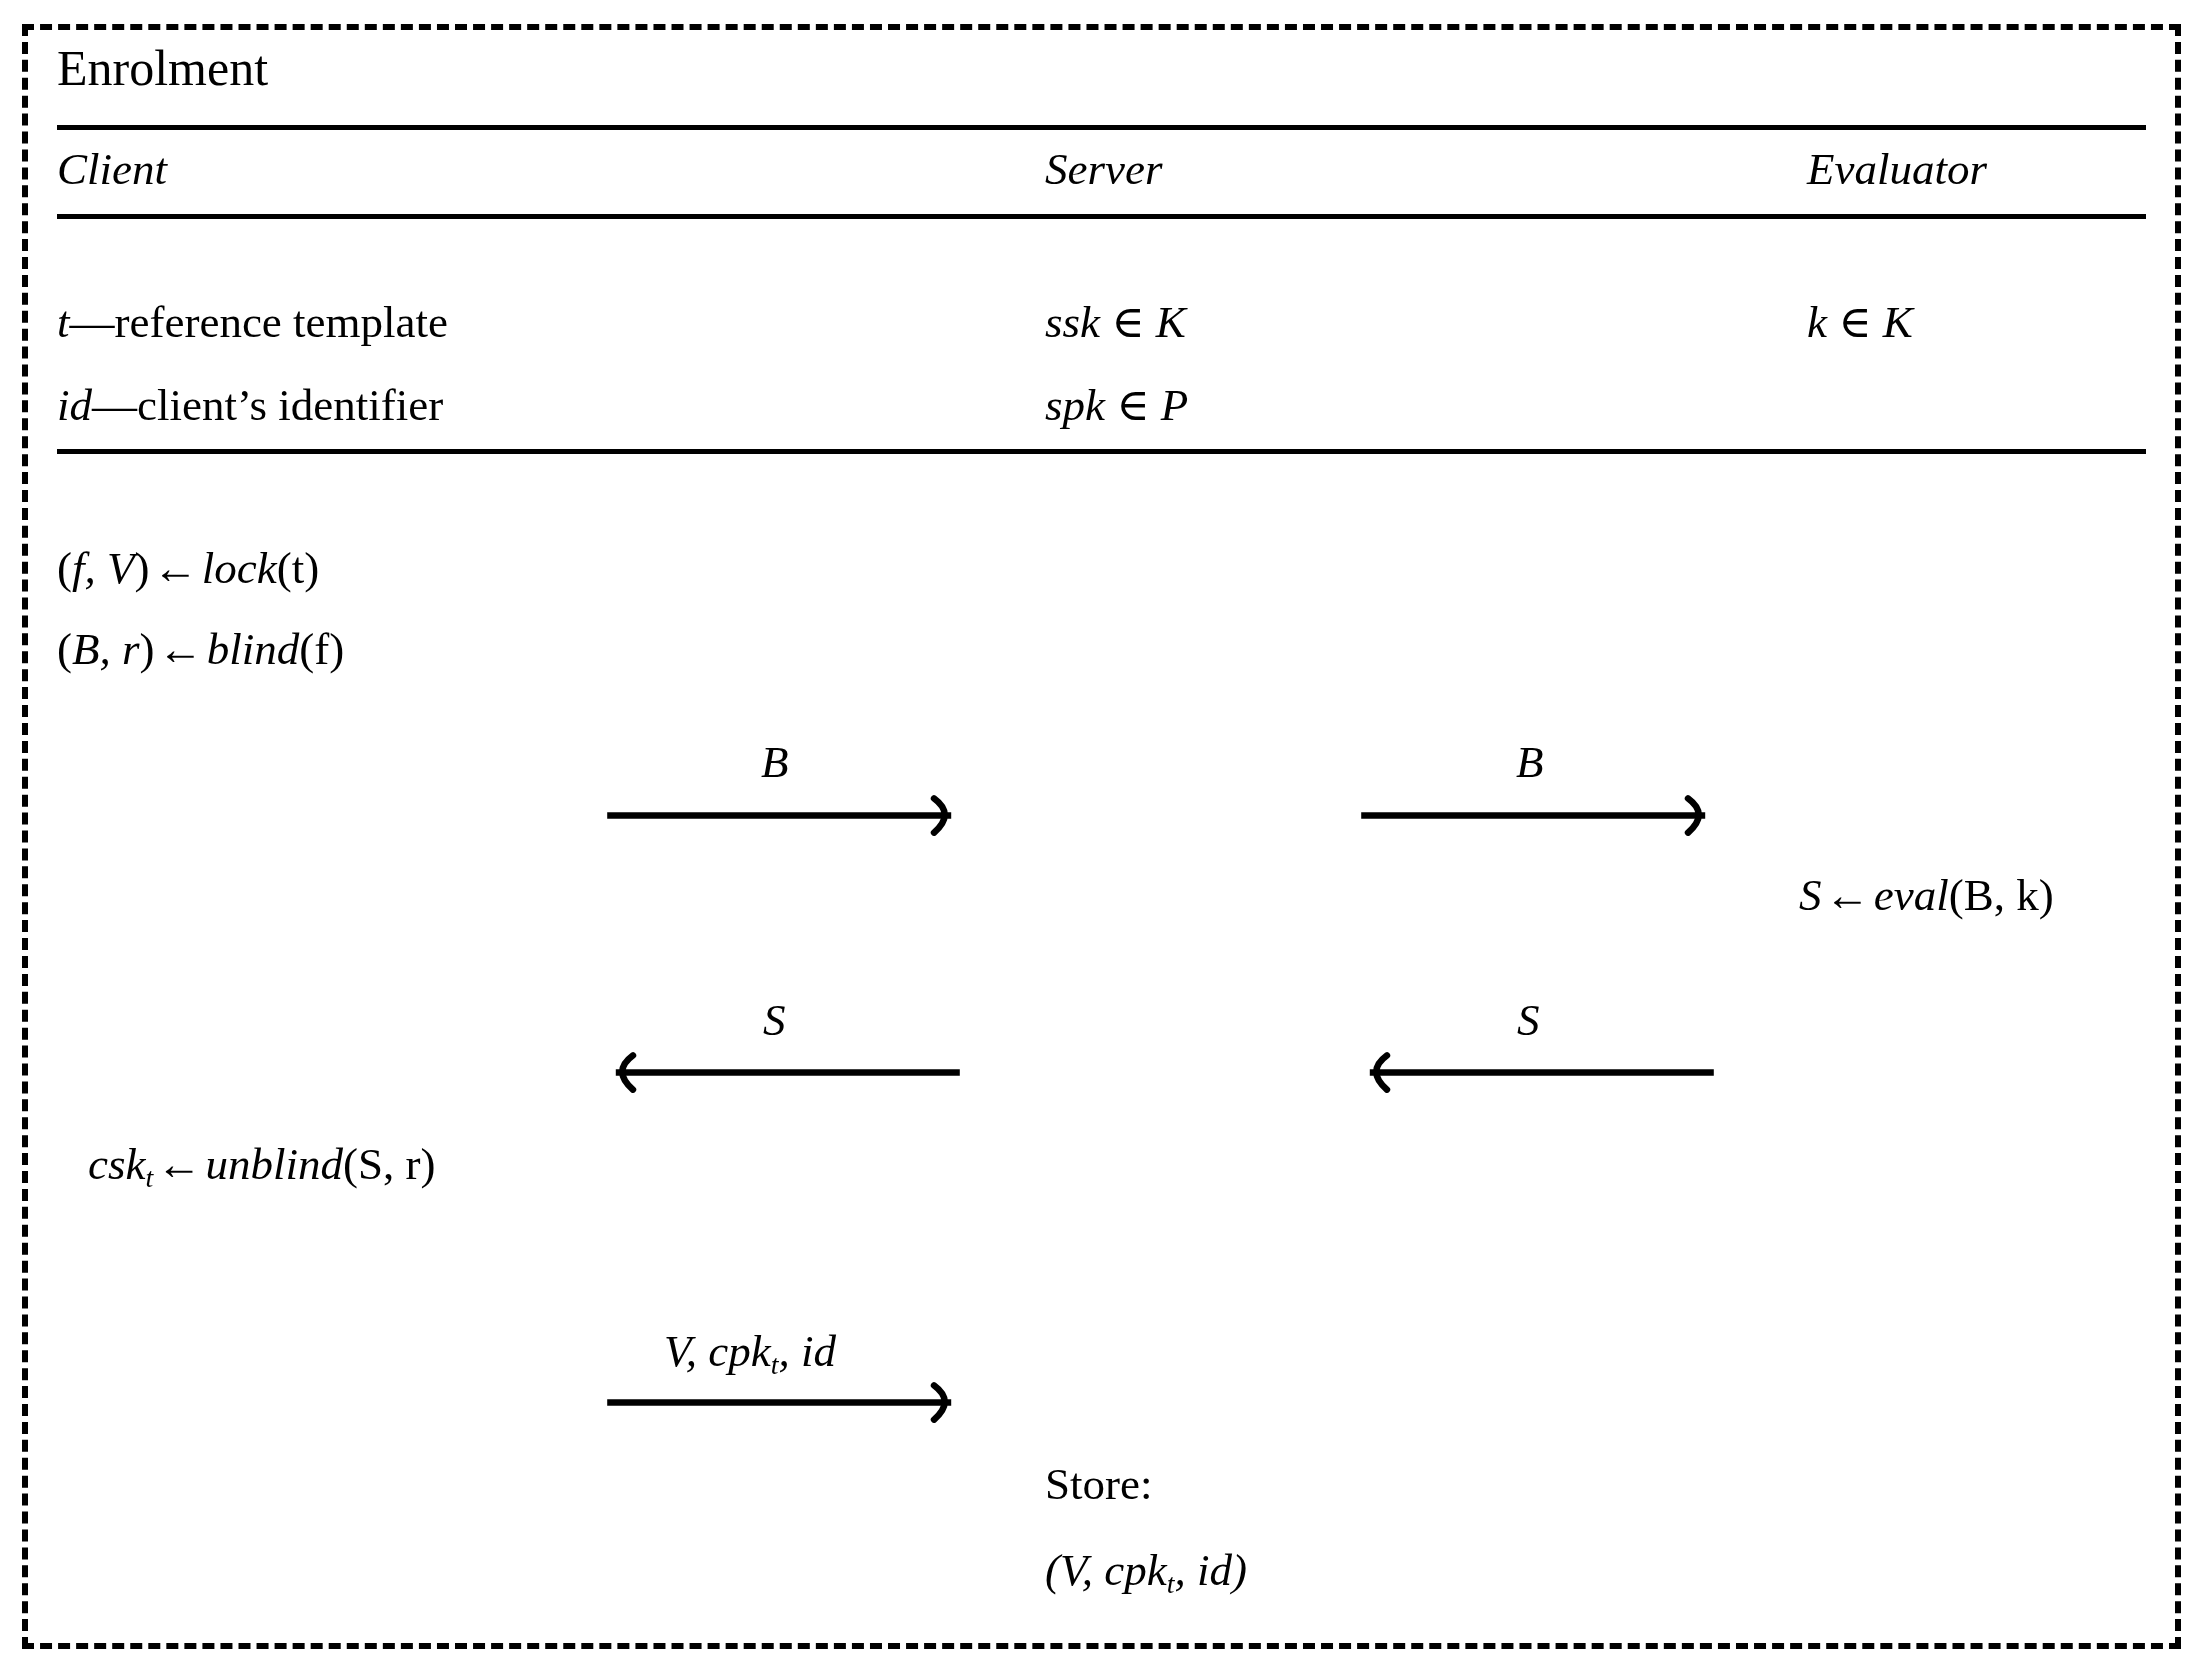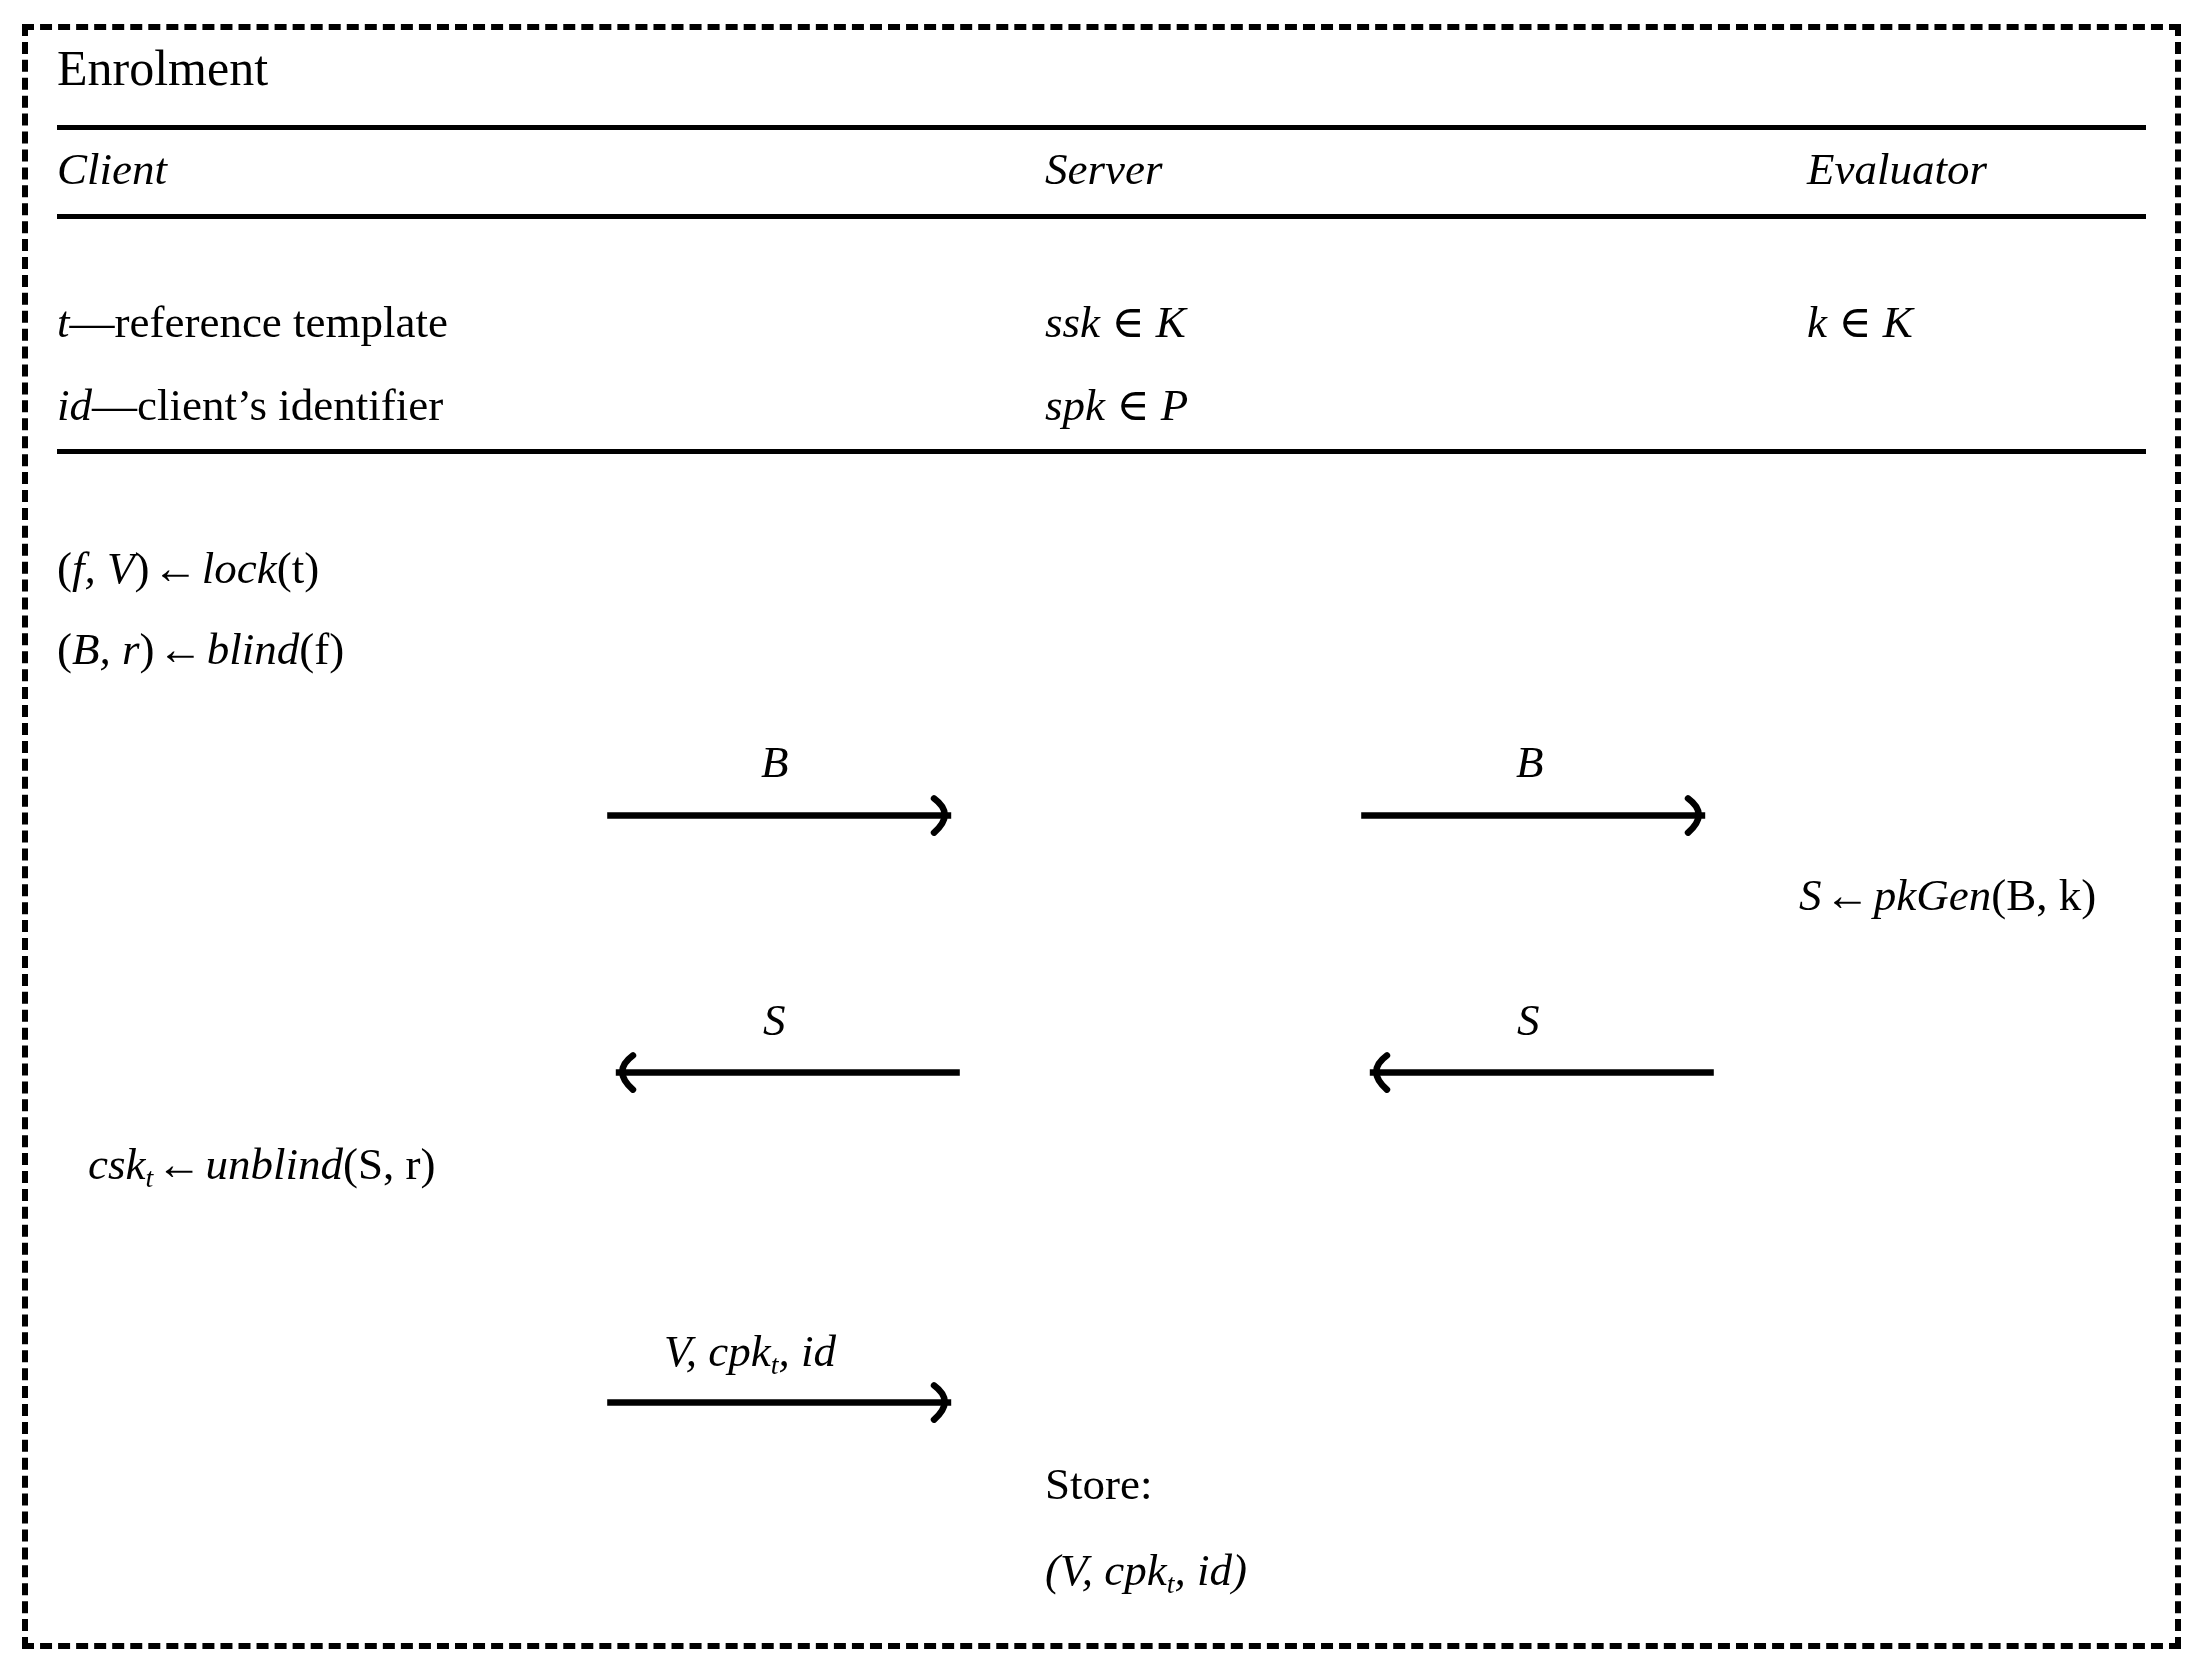--- a/index.html
+++ b/index.html
@@ -161,21 +161,21 @@
 
   <div class="msg-label" style="left:1516px; top:740px;">B</div>
   <div class="msg-arrow" style="left:1361px; top:794px; width:353px;">
     <svg width="353" height="43" viewBox="0 0 492 60">
       <line x1="0" y1="30" x2="480" y2="30" stroke="#000" stroke-width="9"></line>
       <path d="M 456 6 Q 486 28 456 54" fill="none" stroke="#000" stroke-width="9" stroke-linecap="round"></path>
     </svg>
   </div>
 
   <div class="txt math" style="left:1799px; top:873px;">
-    <span>S</span><span class="arrowglyph">←</span><span>pkGen</span><span class="op">(B, k)</span>
+    <span>S</span><span class="arrowglyph">←</span><span>eval</span><span class="op">(B, k)</span>
   </div>
 
   <div class="msg-label" style="left:763px; top:998px;">S</div>
   <div class="msg-arrow" style="left:607px; top:1051px; width:353px;">
     <svg width="353" height="43" viewBox="0 0 492 60">
       <line x1="12" y1="30" x2="492" y2="30" stroke="#000" stroke-width="9"></line>
       <path d="M 36 6 Q 6 28 36 54" fill="none" stroke="#000" stroke-width="9" stroke-linecap="round"></path>
     </svg>
   </div>
 

